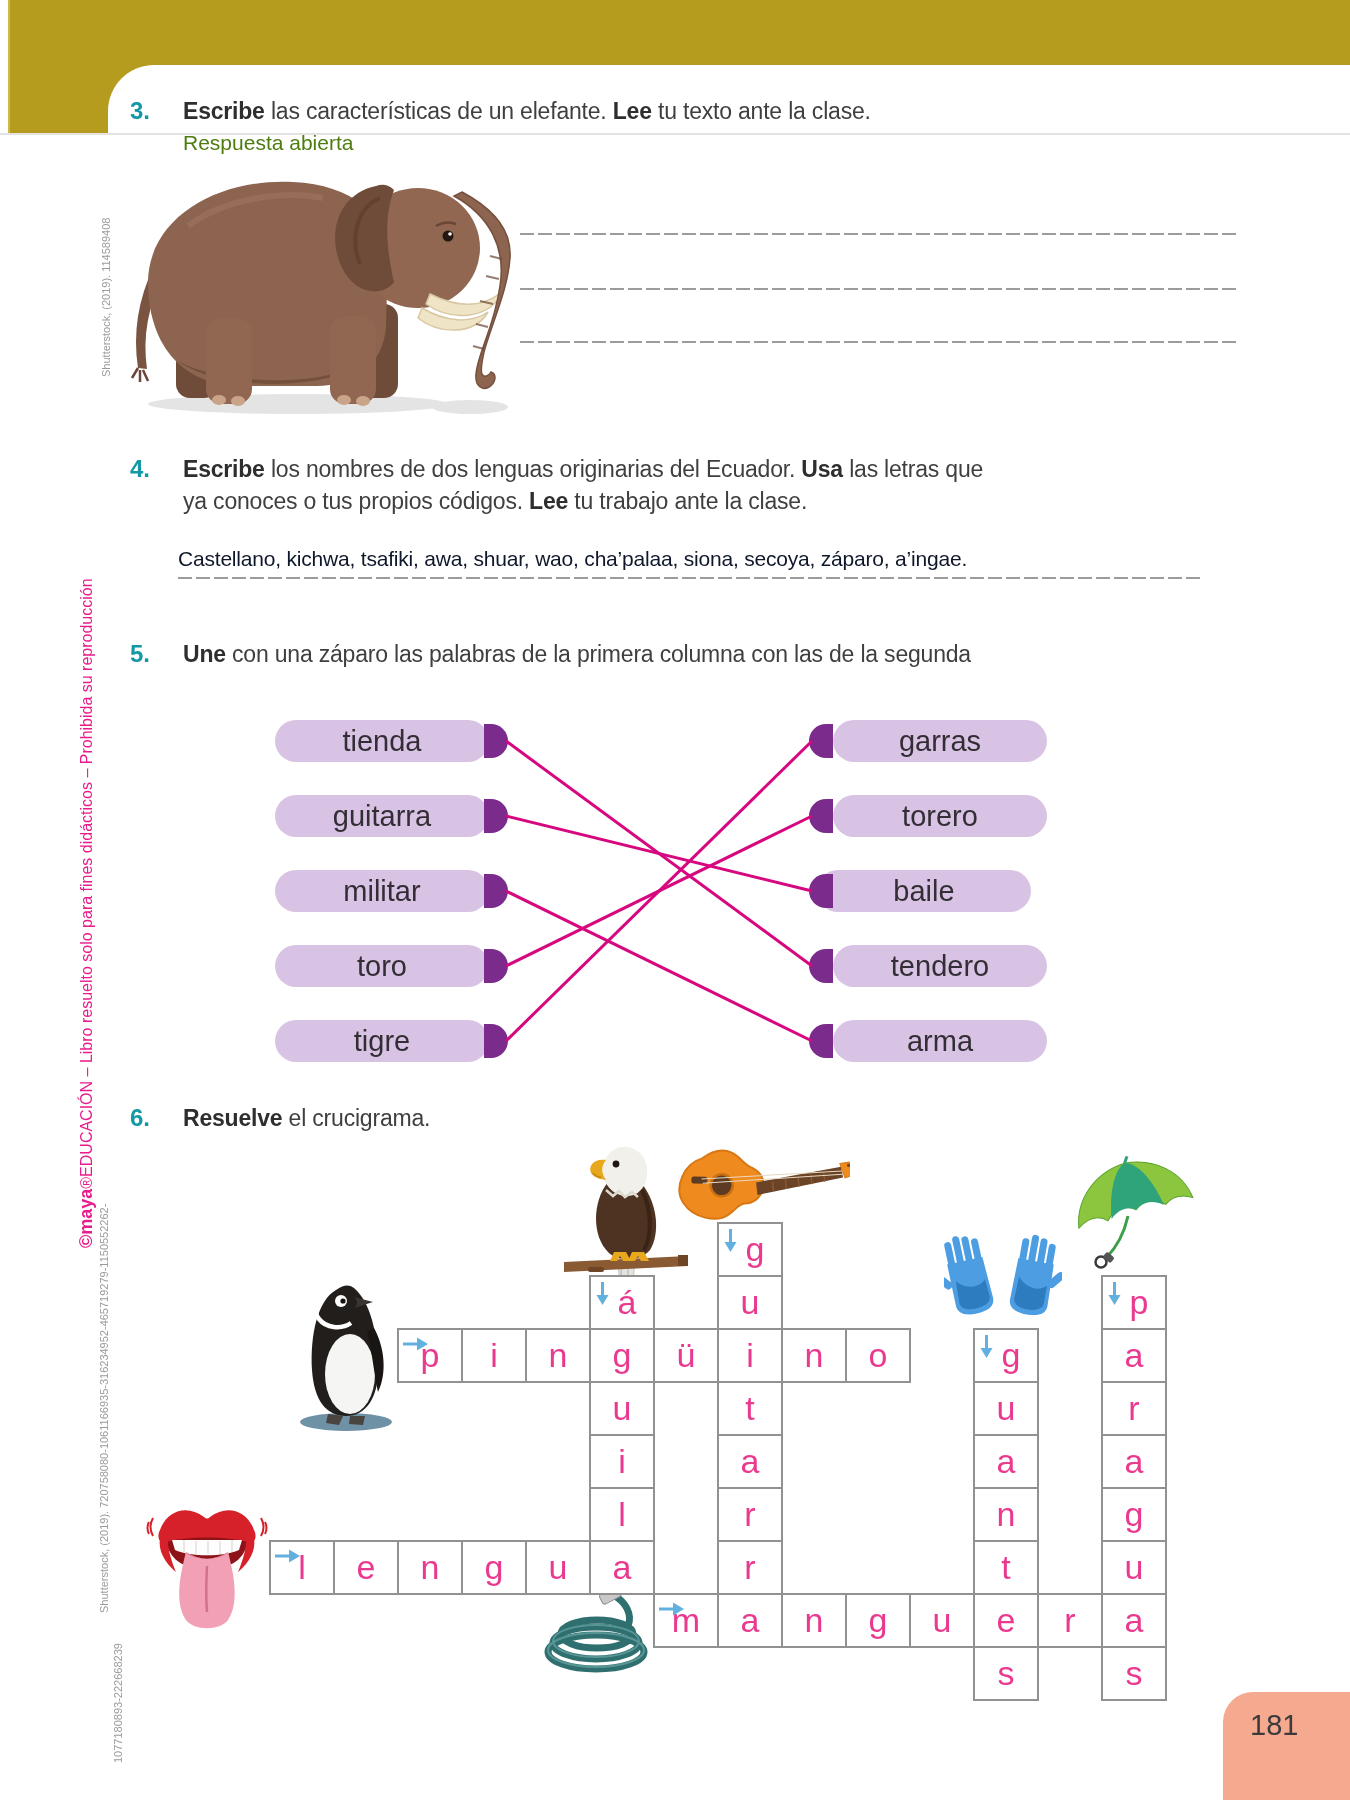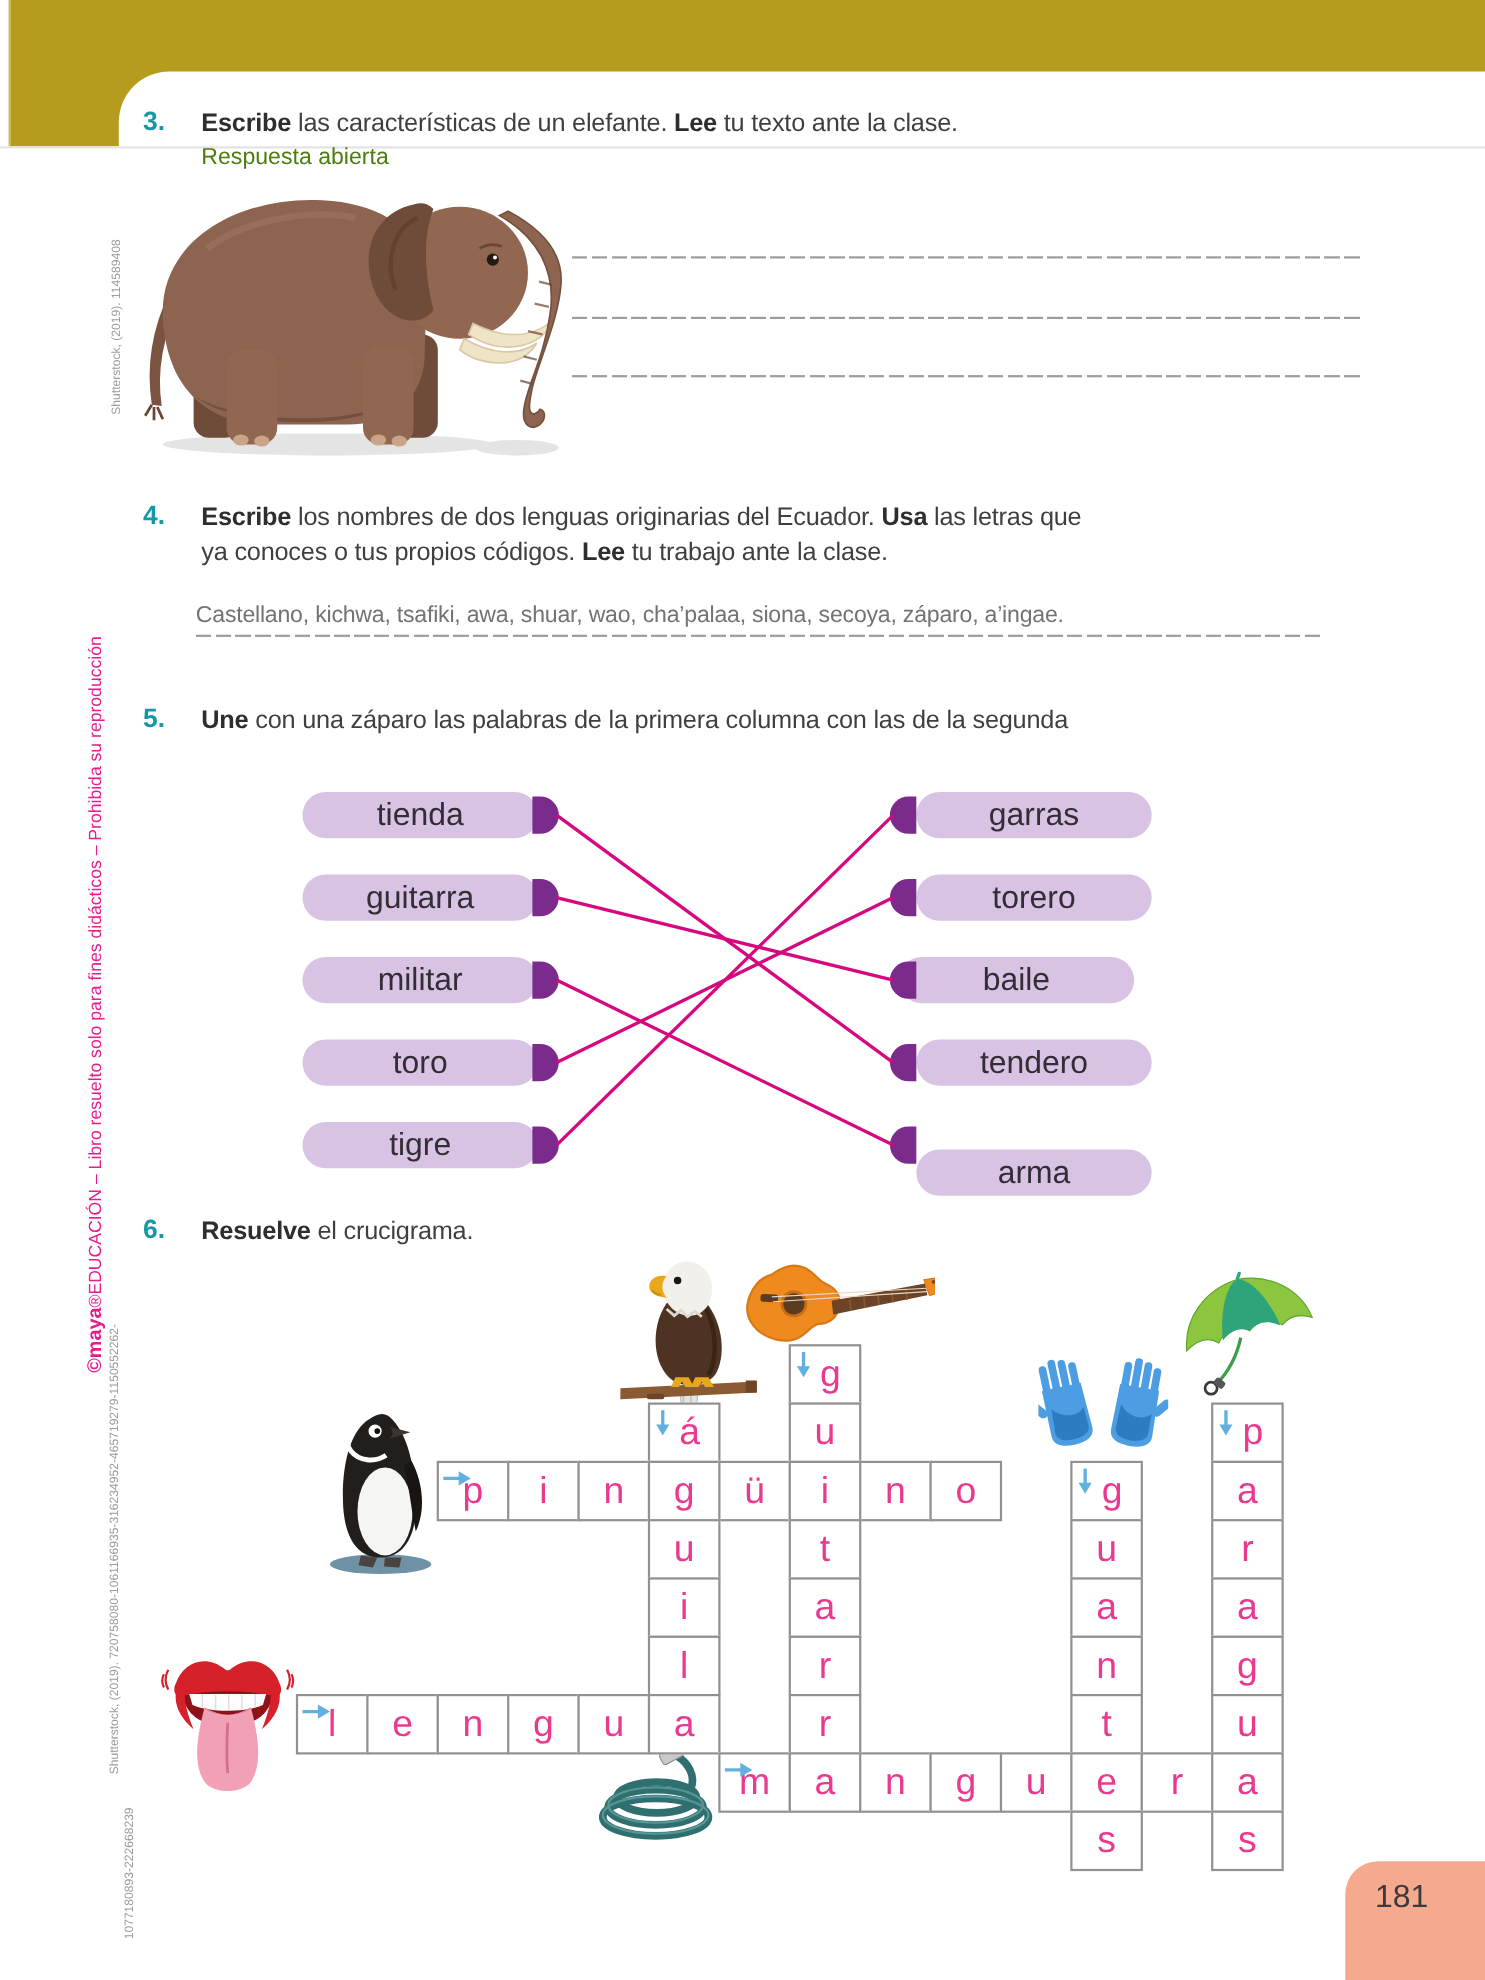--- a/index.html
+++ b/index.html
@@ -12,21 +12,21 @@
         border-radius:46px 0 0 0;}
   .band-line{position:absolute;left:0;top:133px;width:1350px;height:2px;background:#e3e3e3;}
   
   .num{position:absolute;font-size:24px;font-weight:bold;color:#1598a6;}
   .textblock{position:absolute;}
   .bodyline{font-size:23px;line-height:32px;color:#3f3f3f;letter-spacing:-0.2px;white-space:nowrap;}
   .bodyline b{color:#2e2e2e;}
   .pinknote{position:absolute;font-size:21px;color:#4d7c0f;white-space:nowrap;}
   .answerline{position:absolute;height:2px;
         background:repeating-linear-gradient(90deg,#9c9c9c 0 14px,rgba(0,0,0,0) 14px 18px);}
-  .answer-text{position:absolute;font-size:21px;color:#737373;white-space:nowrap;letter-spacing:-0.2px;}
+  .answer-text{position:absolute;font-size:21px;color:#0f172a;white-space:nowrap;letter-spacing:-0.2px;}
   
   .vtext{position:absolute;transform:rotate(-90deg);transform-origin:0 0;white-space:nowrap;}
   .v-pink{font-size:16px;color:#e81c8c;}
   .v-pink .logo{font-weight:bold;font-size:18px;}
   .v-gray{font-size:11px;color:#9b9b9b;line-height:13px;}
   
   .pill{position:absolute;width:214px;height:42px;background:#d9c3e4;border-radius:21px;
         display:flex;align-items:center;justify-content:center;font-size:29px;color:#332e35;}
   .cres{position:absolute;width:24px;height:34px;background:#7b2b8c;}
   .cres.r{border-radius:0 17px 17px 0;}
@@ -123,21 +123,21 @@
       <div class="pill" style="left: 275px; top: 1020px;">tigre</div>
       <div class="cres r" style="left: 484px; top: 1024px;"></div>
       <div class="pill" style="left: 833px; top: 720px;">garras</div>
       <div class="cres l" style="left: 809px; top: 724px;"></div>
       <div class="pill" style="left: 833px; top: 795px;">torero</div>
       <div class="cres l" style="left: 809px; top: 799px;"></div>
       <div class="pill" style="left: 817px; top: 870px;">baile</div>
       <div class="cres l" style="left: 809px; top: 874px;"></div>
       <div class="pill" style="left: 833px; top: 945px;">tendero</div>
       <div class="cres l" style="left: 809px; top: 949px;"></div>
-      <div class="pill" style="left: 833px; top: 1045px;">arma</div>
+      <div class="pill" style="left: 833px; top: 1020px;">arma</div>
       <div class="cres l" style="left: 809px; top: 1024px;"></div>
     </div>
   <svg id="match-lines" width="1350" height="1800">
       <line x1="506" y1="741" x2="812" y2="966" stroke="#d6077f" stroke-width="3"></line>
       <line x1="506" y1="816" x2="812" y2="891" stroke="#d6077f" stroke-width="3"></line>
       <line x1="506" y1="891" x2="812" y2="1041" stroke="#d6077f" stroke-width="3"></line>
       <line x1="506" y1="966" x2="812" y2="816" stroke="#d6077f" stroke-width="3"></line>
       <line x1="506" y1="1041" x2="812" y2="741" stroke="#d6077f" stroke-width="3"></line>
     </svg>
 

